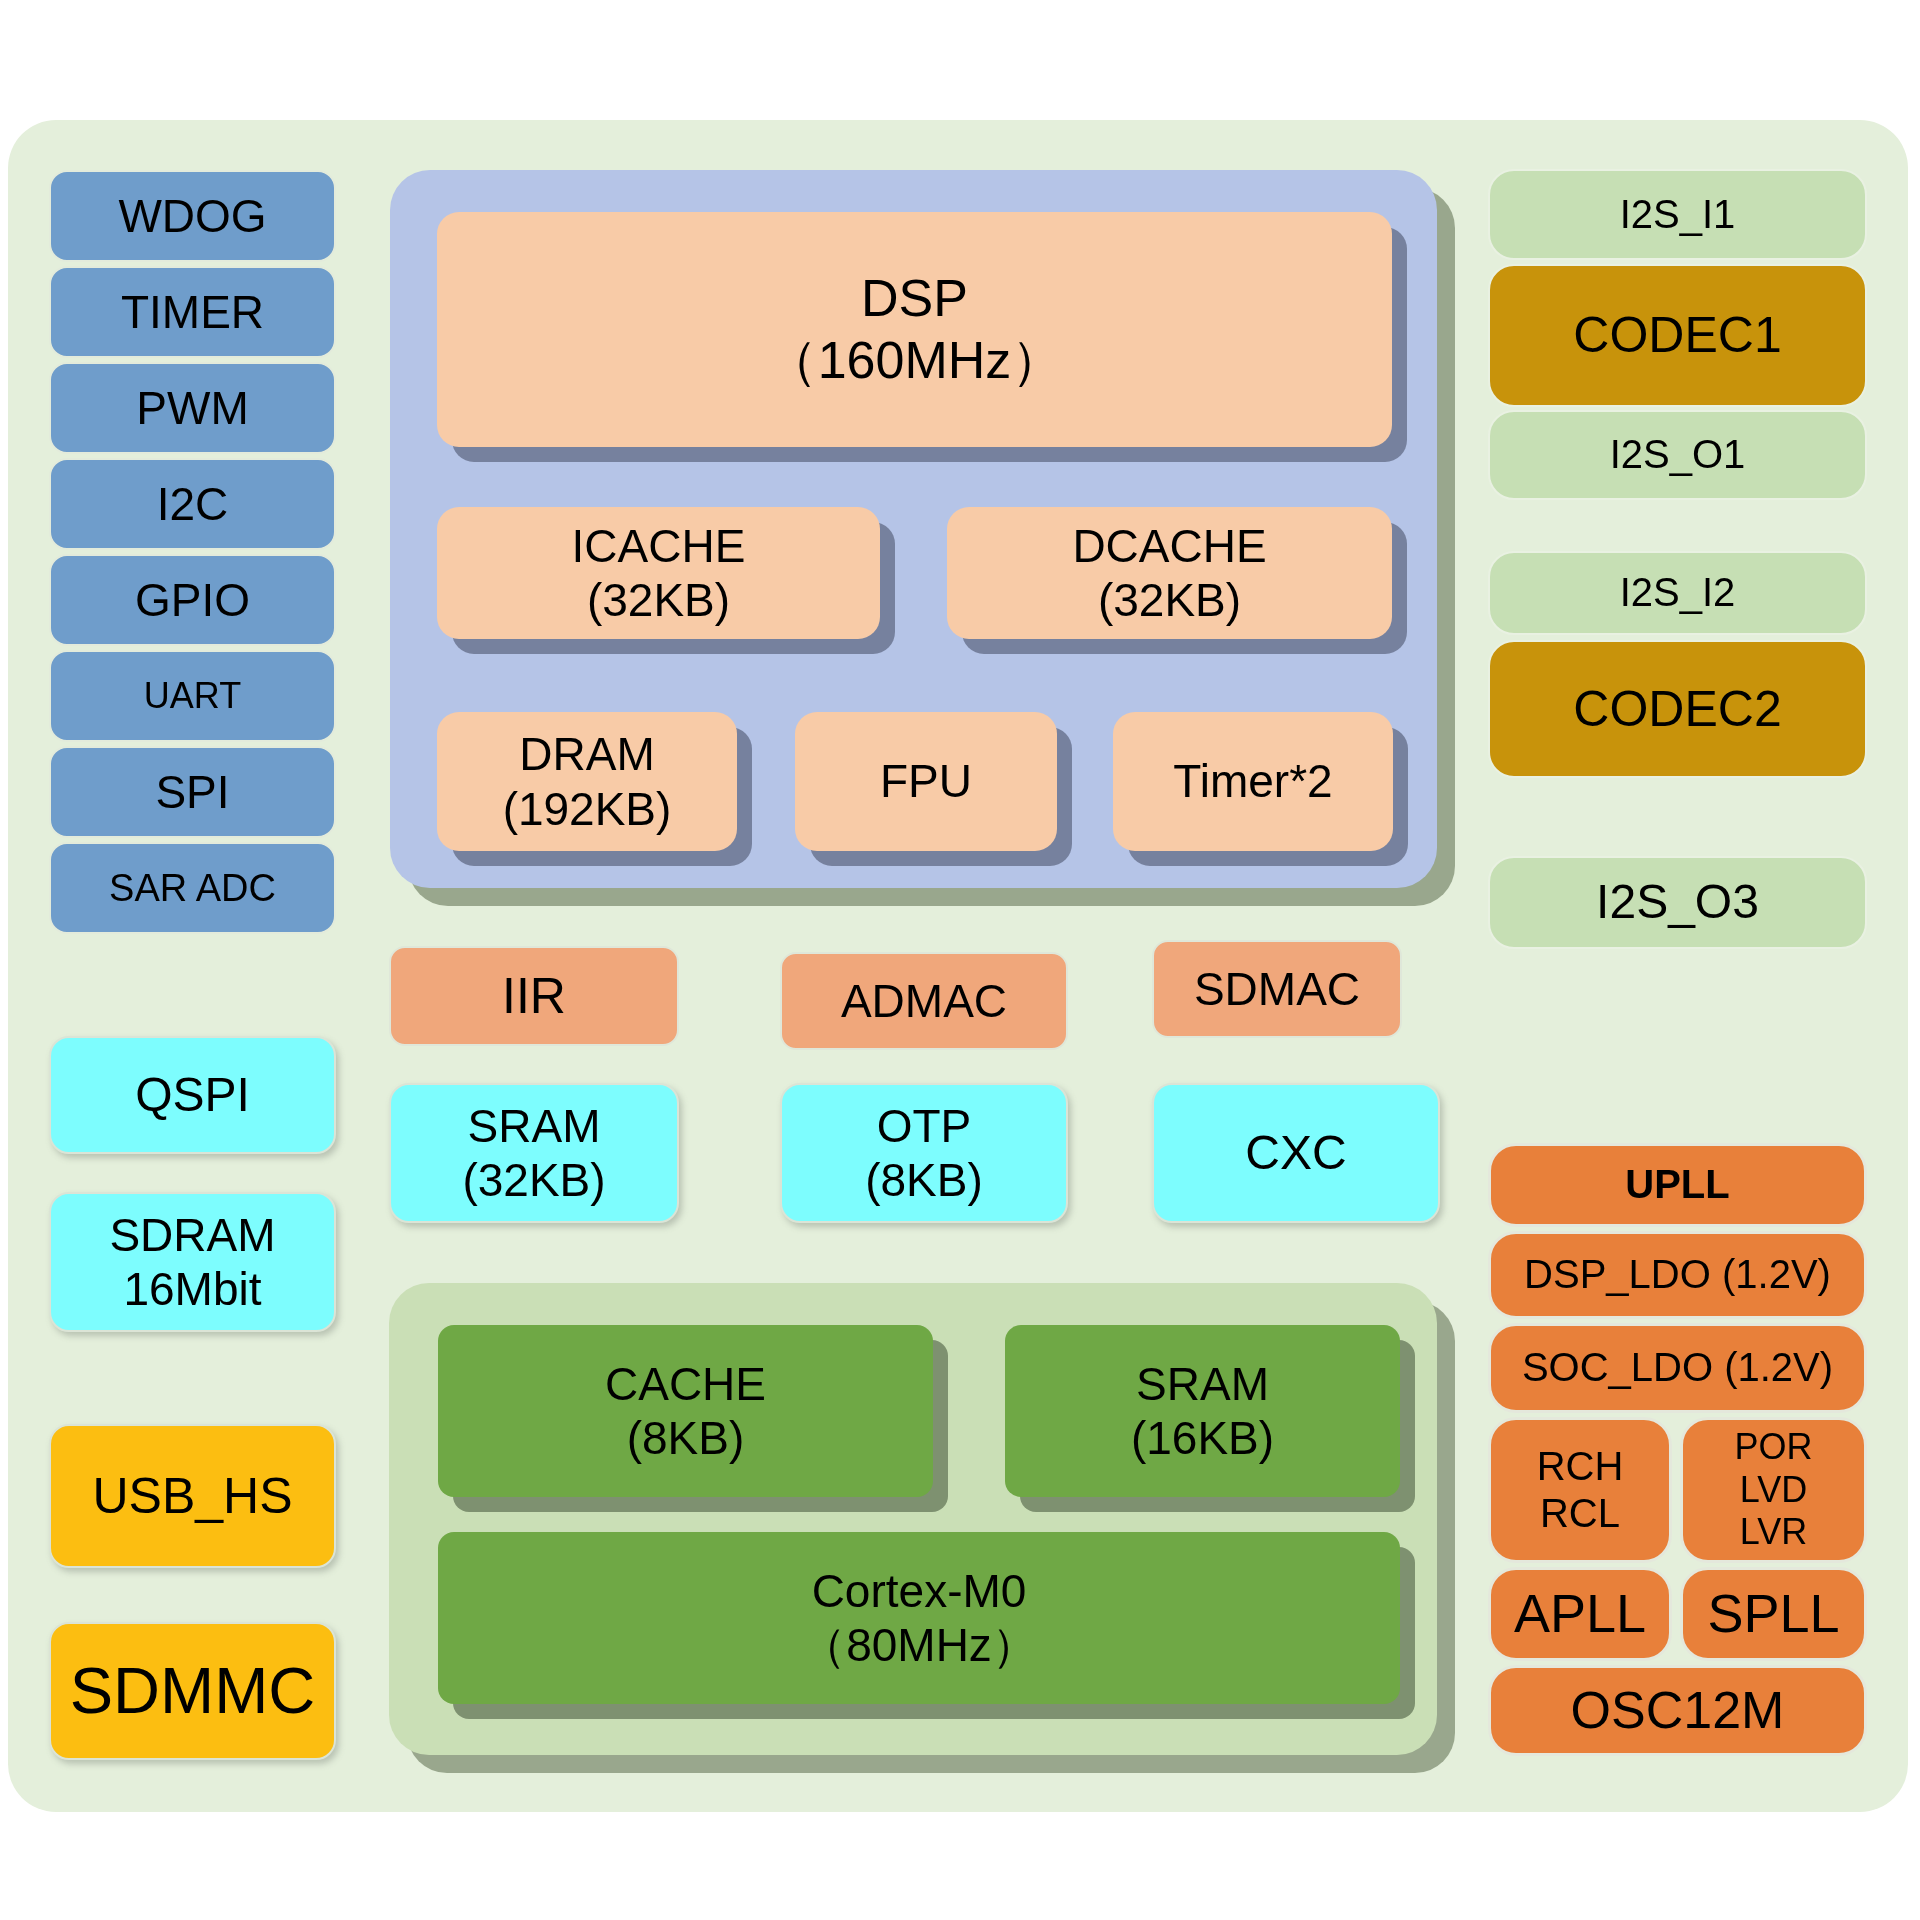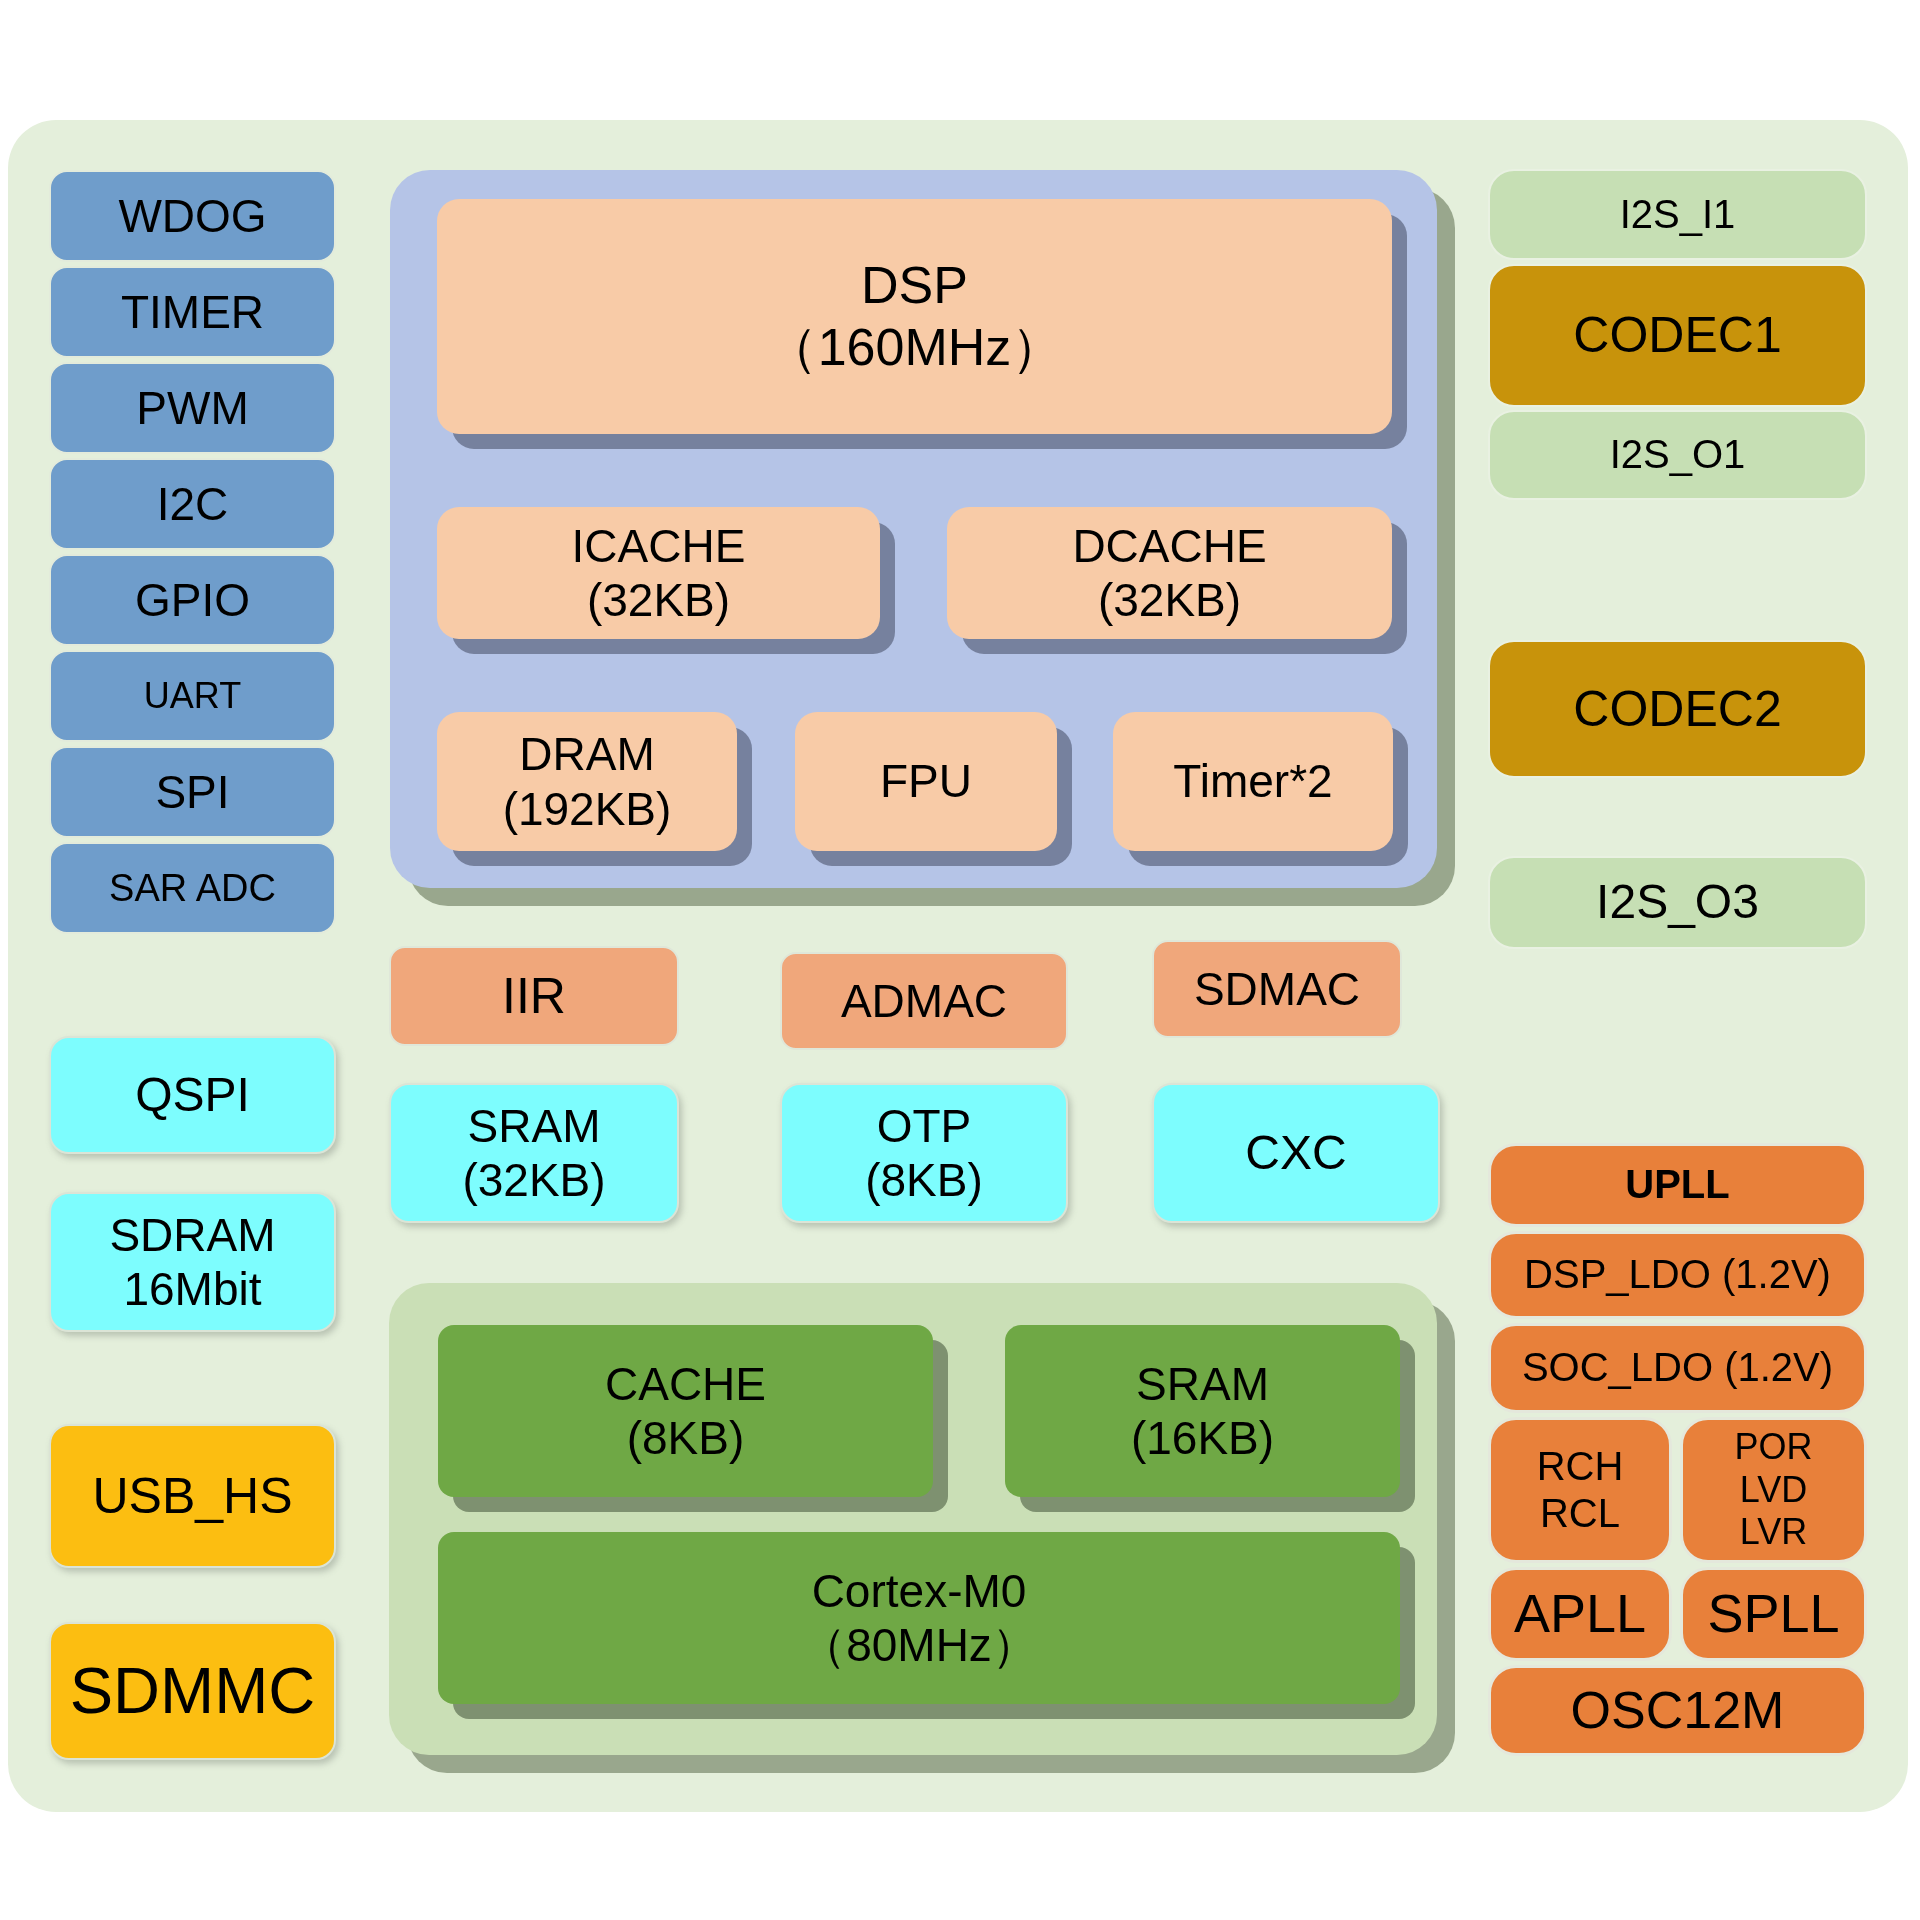--- a/index.html
+++ b/index.html
@@ -61,21 +61,21 @@
     <div class="blk cyan" style="left: 49px; top: 1192px; width: 287px; height: 140px; font-size: 46px;">
       <span>SDRAM</span>
       <span>16Mbit</span>
     </div>
     <div class="blk amber" style="left: 49px; top: 1424px; width: 287px; height: 144px; font-size: 50px;">
       <span>USB_HS</span>
     </div>
     <div class="blk amber" style="left: 49px; top: 1622px; width: 287px; height: 138px; font-size: 65px; text-align: center;">
       <span>SDMMC</span>
     </div>
-    <div class="blk peach" style="left: 437px; top: 199px; width: 955px; height: 235px; font-size: 52px;">
+    <div class="blk peach" style="left: 437px; top: 212px; width: 955px; height: 235px; font-size: 52px;">
       <span>DSP</span>
       <span>（160MHz）</span>
     </div>
     <div class="blk peach" style="left: 437px; top: 507px; width: 443px; height: 132px; font-size: 46px;">
       <span>ICACHE</span>
       <span>(32KB)</span>
     </div>
     <div class="blk peach" style="left: 947px; top: 507px; width: 445px; height: 132px; font-size: 46px;">
       <span>DCACHE</span>
       <span>(32KB)</span>
@@ -124,20 +124,23 @@
     </div>
     <div class="blk lgreen" style="left: 1488px; top: 169px; width: 379px; height: 91px; font-size: 40px;">
       <span>I2S_I1</span>
     </div>
     <div class="blk gold" style="left: 1488px; top: 264px; width: 379px; height: 143px; font-size: 50px;">
       <span>CODEC1</span>
     </div>
     <div class="blk lgreen" style="left: 1488px; top: 410px; width: 379px; height: 90px; font-size: 40px;">
       <span>I2S_O1</span>
     </div>
+    <div class="blk lgreen" style="left: 1488px; top: 551px; width: 379px; height: 84px; font-size: 40px;">
+      <span>I2S_I2</span>
+    </div>
     <div class="blk gold" style="left: 1488px; top: 640px; width: 379px; height: 138px; font-size: 50px;">
       <span>CODEC2</span>
     </div>
     <div class="blk lgreen" style="left: 1488px; top: 856px; width: 379px; height: 93px; font-size: 48px;">
       <span>I2S_O3</span>
     </div>
     <div class="blk orange" style="left: 1488px; top: 1143px; width: 379px; height: 84px; font-size: 40px; font-weight: bold;">
       <span>UPLL</span>
     </div>
     <div class="blk orange" style="left: 1488px; top: 1231px; width: 379px; height: 88px; font-size: 40px;">

